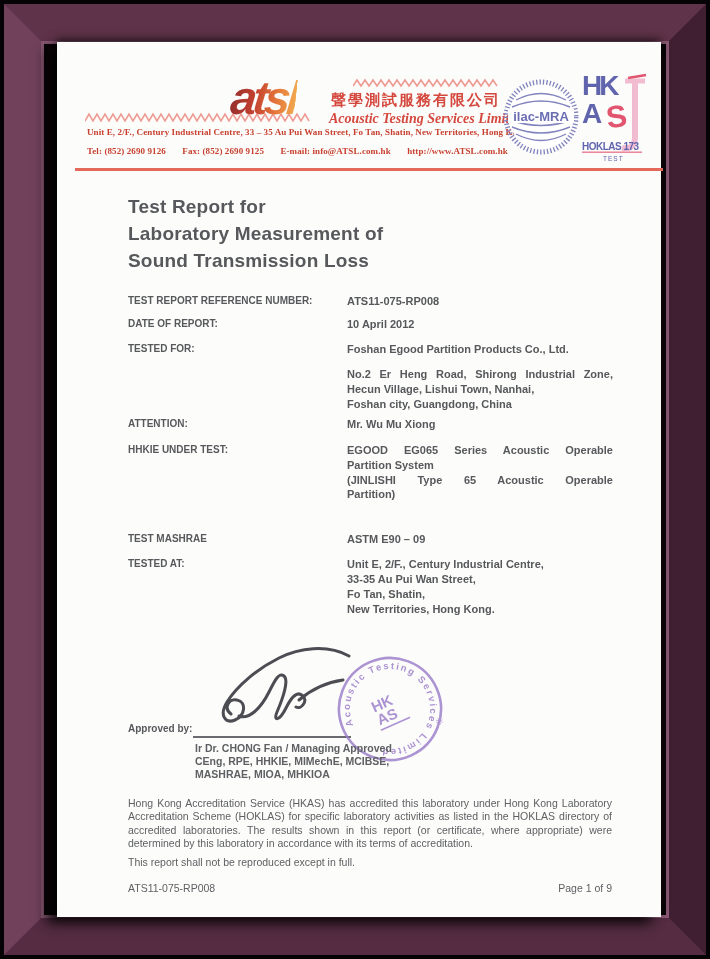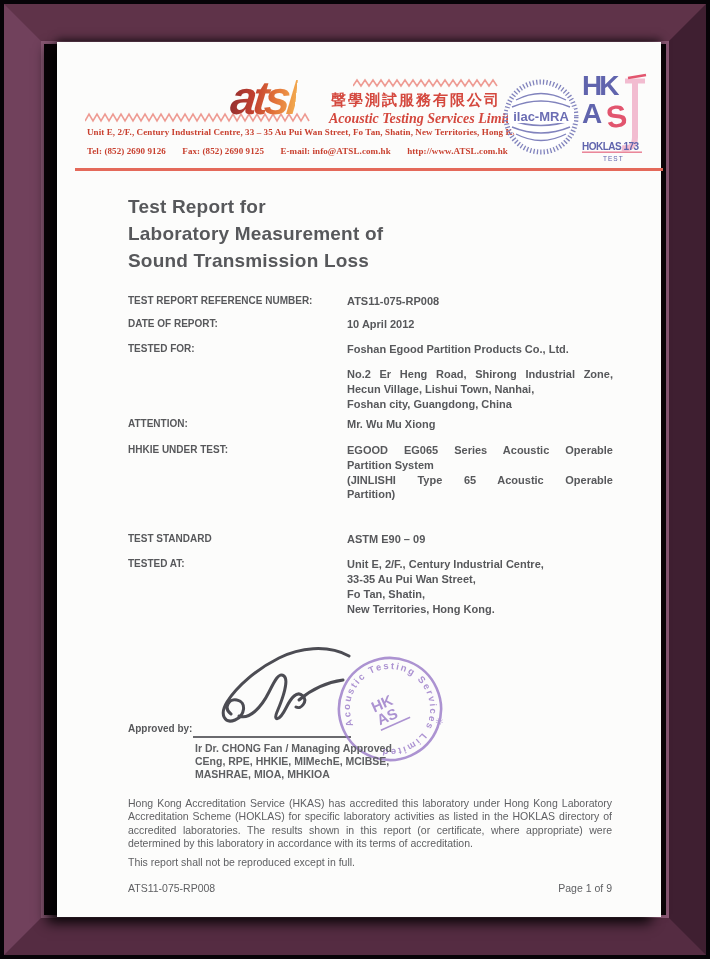--- a/index.html
+++ b/index.html
@@ -130,21 +130,21 @@
 
     <div class="abs lbl" style="top:376px">ATTENTION:</div>
     <div class="abs val" style="top:376px">Mr. Wu Mu Xiong</div>
 
     <div class="abs lbl" style="top:402px">HHKIE UNDER TEST:</div>
     <div class="abs val j" style="top:402px">EGOOD EG065 Series Acoustic Operable</div>
     <div class="abs val" style="top:417px">Partition System</div>
     <div class="abs val j" style="top:432px">(JINLISHI Type 65 Acoustic Operable</div>
     <div class="abs val" style="top:446px">Partition)</div>
 
-    <div class="abs lbl" style="top:491px">TEST STANDARD</div>
+    <div class="abs lbl" style="top:491px">TEST MASHRAE</div>
     <div class="abs val" style="top:491px">ASTM E90 – 09</div>
 
     <div class="abs lbl" style="top:516px">TESTED AT:</div>
     <div class="abs val" style="top:516px">Unit E, 2/F., Century Industrial Centre,</div>
     <div class="abs val" style="top:531px">33-35 Au Pui Wan Street,</div>
     <div class="abs val" style="top:546px">Fo Tan, Shatin,</div>
     <div class="abs val" style="top:561px">New Territories, Hong Kong.</div>
 
     <svg class="abs" style="left:130px; top:598px;" width="172" height="100" viewBox="0 0 172 100">
       <g fill="none" stroke="#4c4c53" stroke-width="3" stroke-linecap="round">

